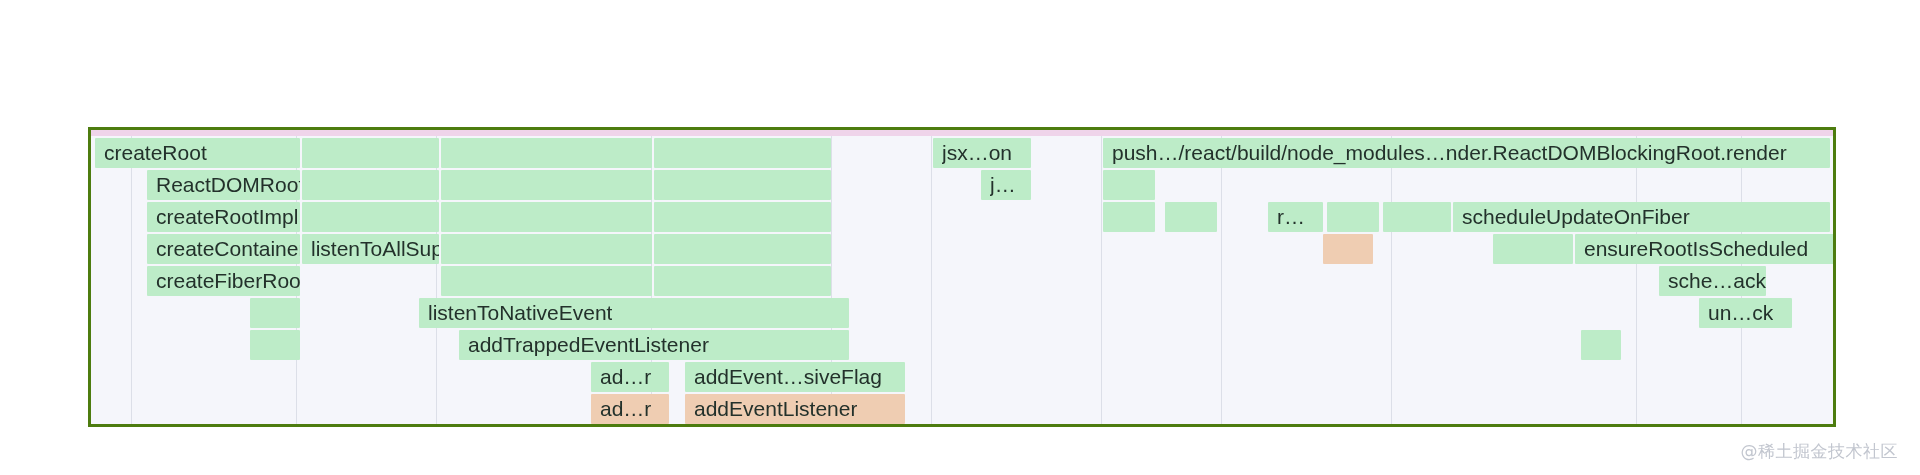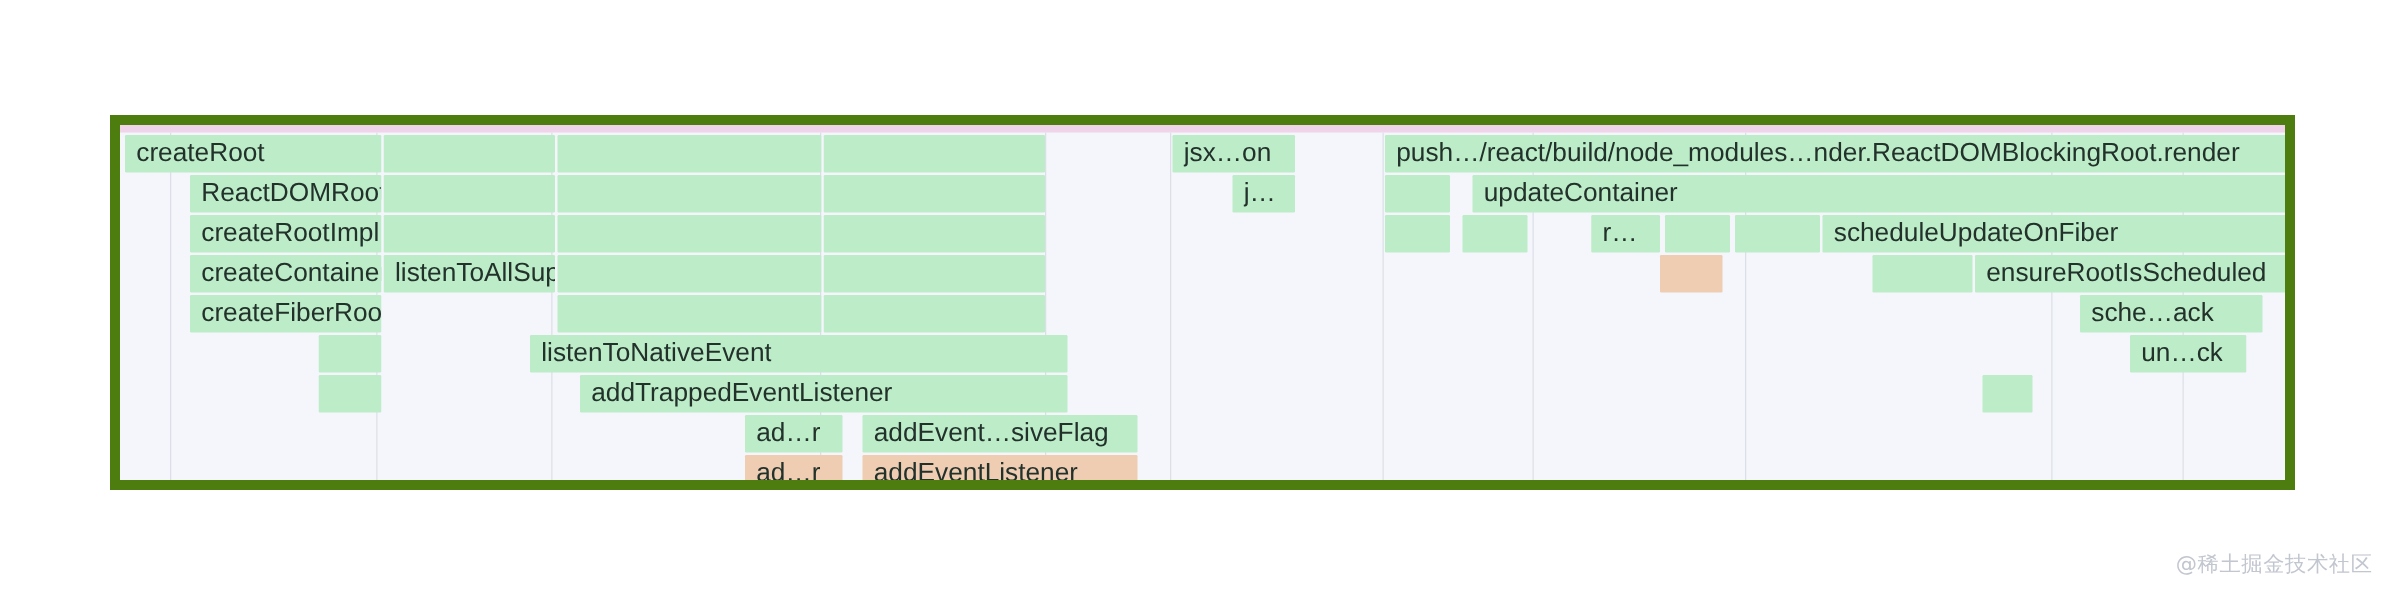--- a/index.html
+++ b/index.html
@@ -12,25 +12,25 @@
     height: 475px;
     font-family: "Liberation Sans", "DejaVu Sans", sans-serif;
     overflow: hidden;
     position: relative;
   }
 
   
   #flame-panel {
     position: absolute;
     left: 88px;
-    top: 92px;
+    top: 127px;
     width: 1748px;
     height: 300px;
     box-sizing: border-box;
-    border: 8px solid #4d7c0f;
+    border: 3px solid #4d7c0f;
     background: #f5f6fb;
     overflow: hidden;
   }
 
   
   #top-strip {
     position: absolute;
     left: 0;
     top: 0;
     width: 100%;
@@ -138,23 +138,20 @@
         </div>
         <div class="frame green noLabel" title="" style="left: 563px; width: 177px;">
           <span class="lbl"></span>
         </div>
         <div class="frame green" title="j…" style="left: 890px; width: 50px;">
           <span class="lbl">j…</span>
         </div>
         <div class="frame green noLabel" title="" style="left: 1012px; width: 52px;">
           <span class="lbl"></span>
         </div>
-        <div class="frame green" title="updateContainer" style="left: 1082px; width: 657px;">
-          <span class="lbl">updateContainer</span>
-        </div>
       </div>
       <div class="row" style="top: 72px; width: 100%;">
         <div class="frame green" title="createRootImpl" style="left: 56px; width: 153px; align-items: center;">
           <span class="lbl">createRootImpl</span>
         </div>
         <div class="frame green noLabel" title="" style="left: 211px; width: 137px;">
           <span class="lbl"></span>
         </div>
         <div class="frame green noLabel" title="" style="left: 350px; width: 211px;">
           <span class="lbl"></span>
@@ -207,21 +204,21 @@
       <div class="row" style="top: 136px; width: 100%;">
         <div class="frame green" title="createFiberRoot" style="left: 56px; width: 153px;">
           <span class="lbl">createFiberRoot</span>
         </div>
         <div class="frame green noLabel" title="" style="left: 350px; width: 211px;">
           <span class="lbl"></span>
         </div>
         <div class="frame green noLabel" title="" style="left: 563px; width: 177px;">
           <span class="lbl"></span>
         </div>
-        <div class="frame green" title="sche…ack" style="left: 1568px; width: 146px;">
+        <div class="frame green" title="sche…ack" style="left: 1568px; width: 107px;">
           <span class="lbl">sche…ack</span>
         </div>
       </div>
       <div class="row" style="top: 168px; width: 100%;">
         <div class="frame green noLabel" title="" style="left: 159px; width: 50px;">
           <span class="lbl"></span>
         </div>
         <div class="frame green" title="listenToNativeEvent" style="left: 328px; width: 430px;">
           <span class="lbl">listenToNativeEvent</span>
         </div>

